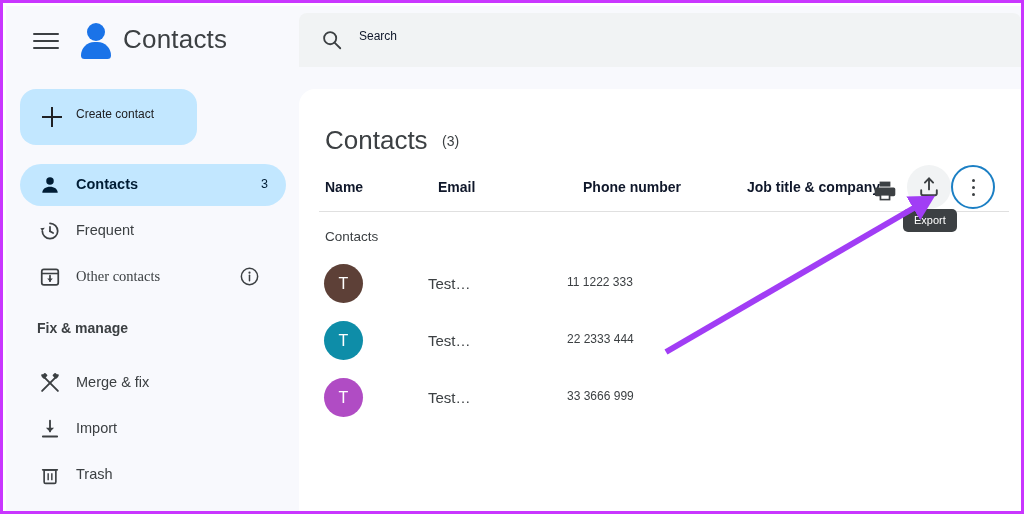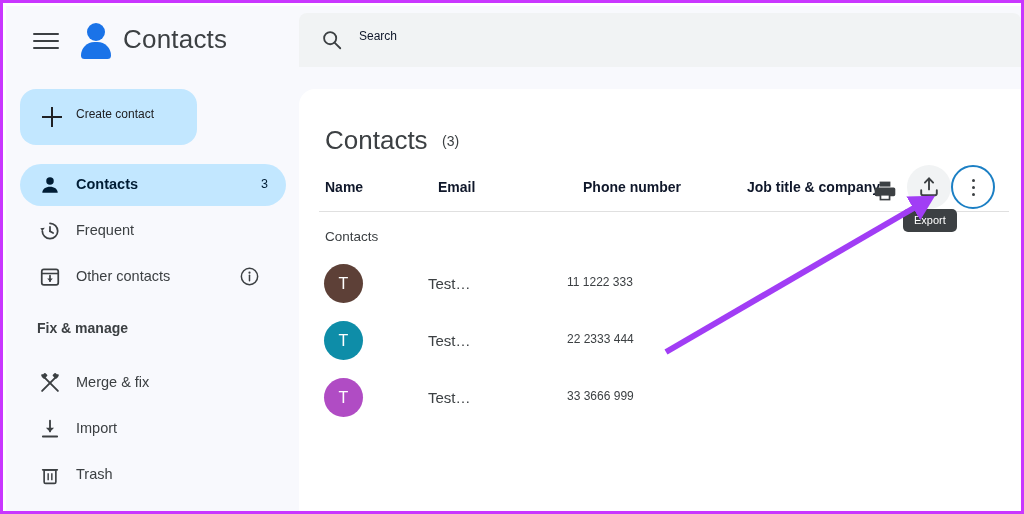--- a/index.html
+++ b/index.html
@@ -372,21 +372,21 @@
       <div class="nav-item" style="top:136px;">
         <svg class="nav-icon" viewBox="0 0 24 24">
           <path d="M12 3.6a8.4 8.4 0 1 1-8.4 8.4" fill="none" stroke="#3c4043" stroke-width="1.9" stroke-linecap="round"></path>
           <path d="M3.6 12 1.4 8.9 6.4 8.4z" fill="#3c4043"></path>
           <line x1="12" y1="7.4" x2="12" y2="12.3" stroke="#3c4043" stroke-width="1.9" stroke-linecap="round"></line>
           <line x1="12" y1="12.3" x2="15.4" y2="14.2" stroke="#3c4043" stroke-width="1.9" stroke-linecap="round"></line>
         </svg>
         <div class="nav-label">Frequent</div>
       </div>
 
-      <div class="nav-item" style="top:182px;">
+      <div class="nav-item" style="top:182px;font-family:Liberation Serif, serif;">
         <svg class="nav-icon" viewBox="0 0 24 24">
           <rect x="3" y="3.6" width="18" height="17" rx="2.3" fill="none" stroke="#3c4043" stroke-width="1.9"></rect>
           <line x1="3" y1="8.2" x2="21" y2="8.2" stroke="#3c4043" stroke-width="1.7"></line>
           <line x1="12" y1="10.6" x2="12" y2="16.6" stroke="#3c4043" stroke-width="1.9" stroke-linecap="round"></line>
           <path d="M8.9 13.6 12 17l3.1-3.4z" fill="#3c4043"></path>
         </svg>
         <div class="nav-label">Other contacts</div>
         <svg class="nav-info" viewBox="0 0 24 24">
           <circle cx="12" cy="12" r="9.3" fill="none" stroke="#3c4043" stroke-width="1.7"></circle>
           <circle cx="12" cy="7.6" r="1.25" fill="#3c4043"></circle>

